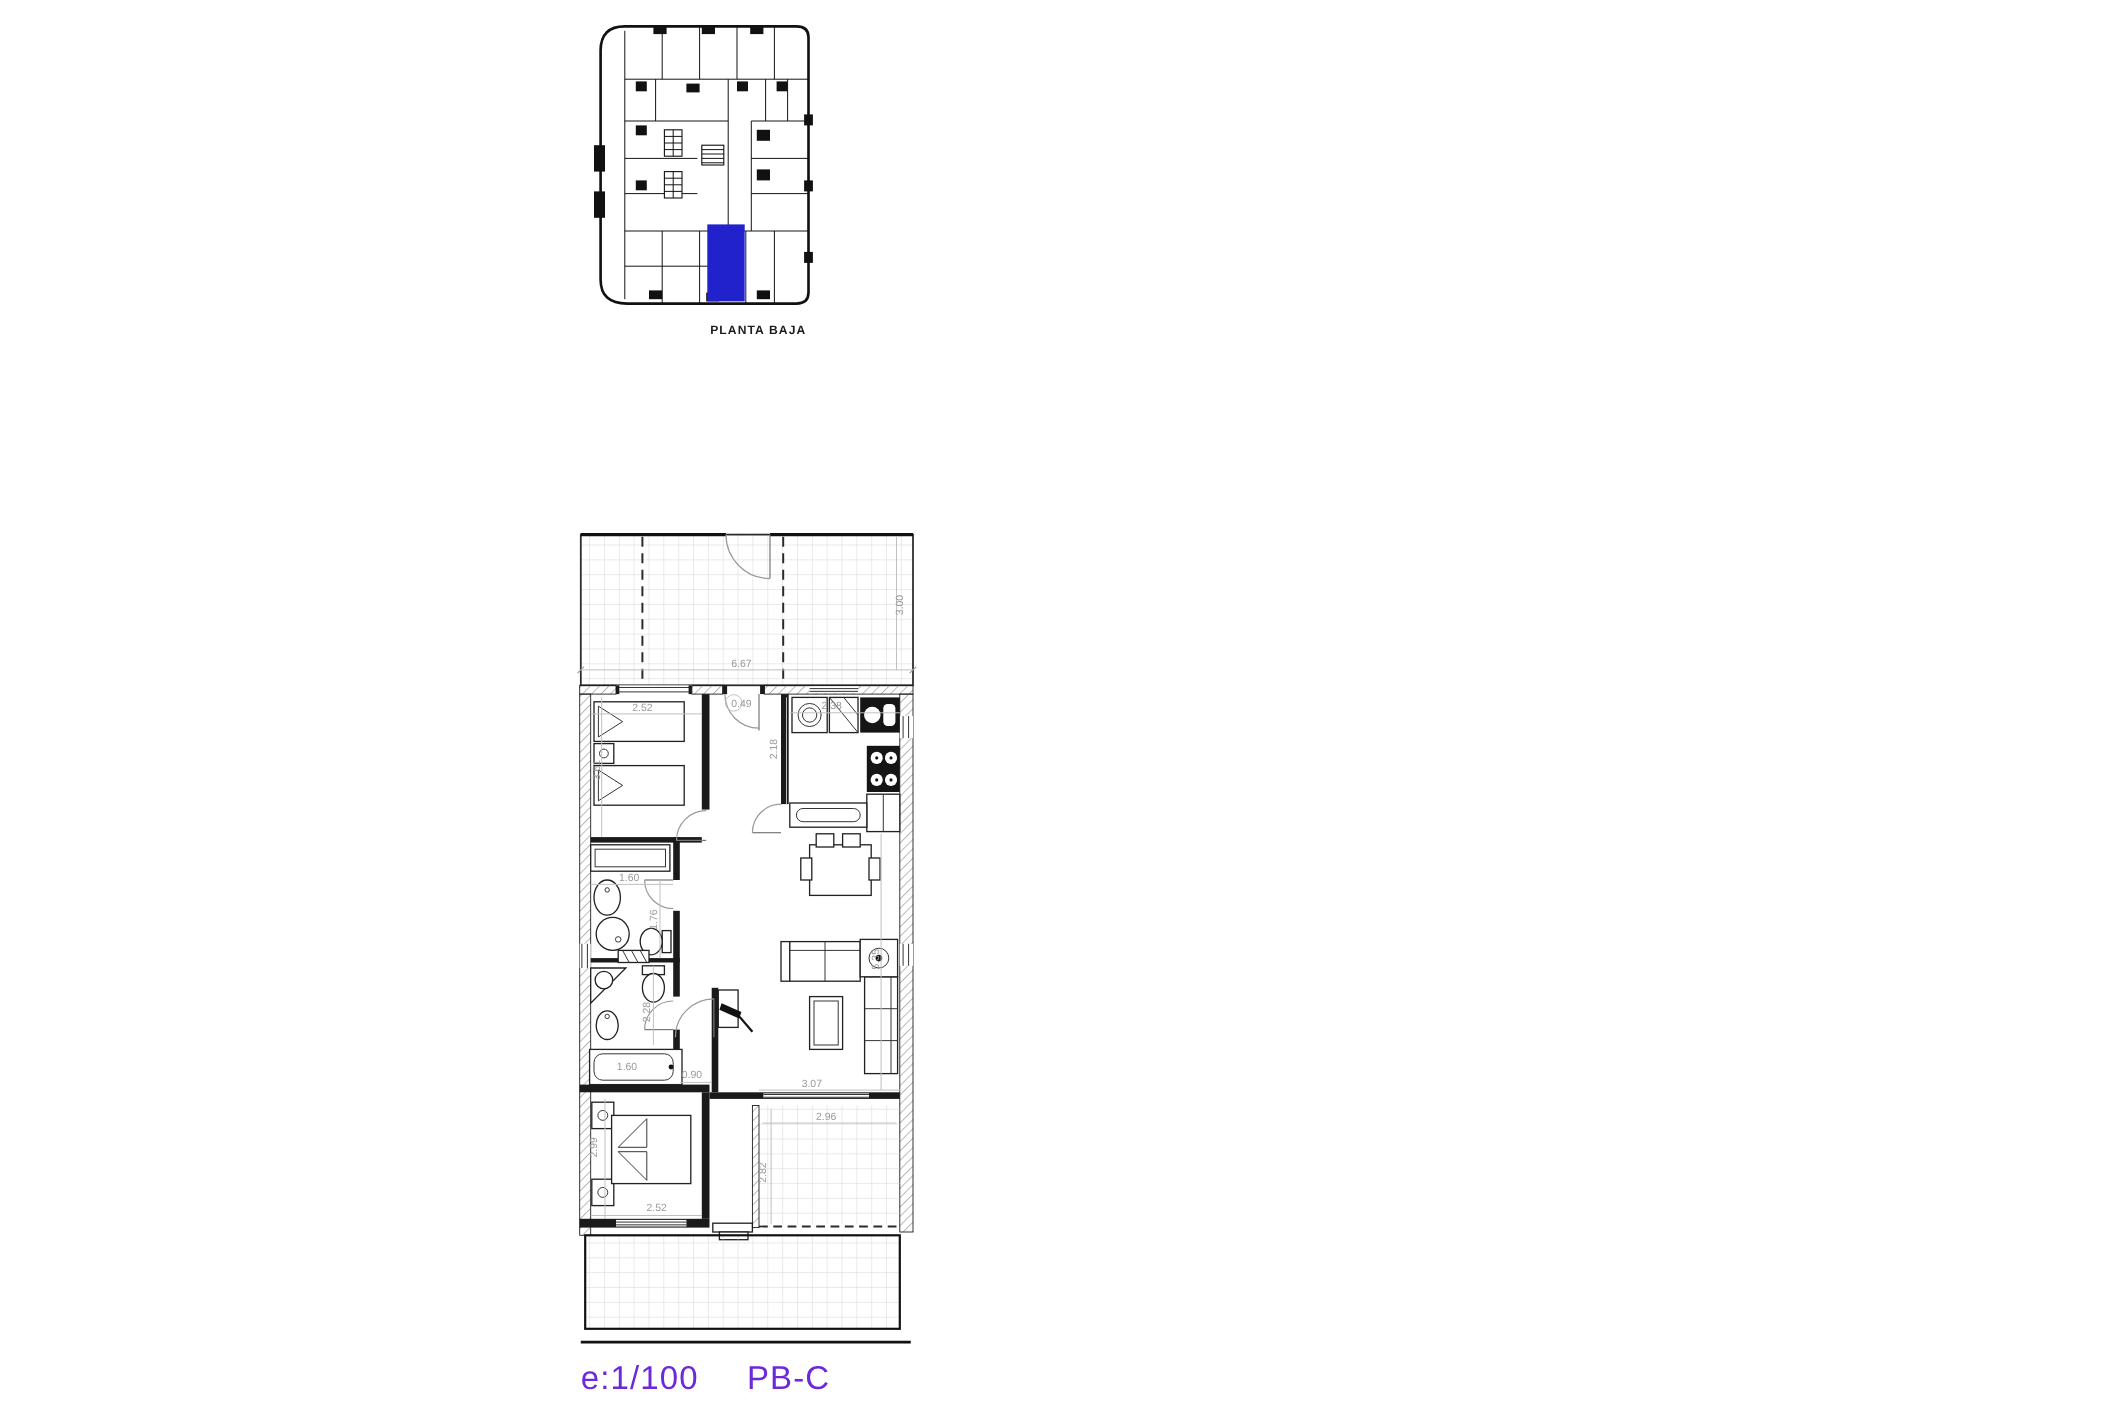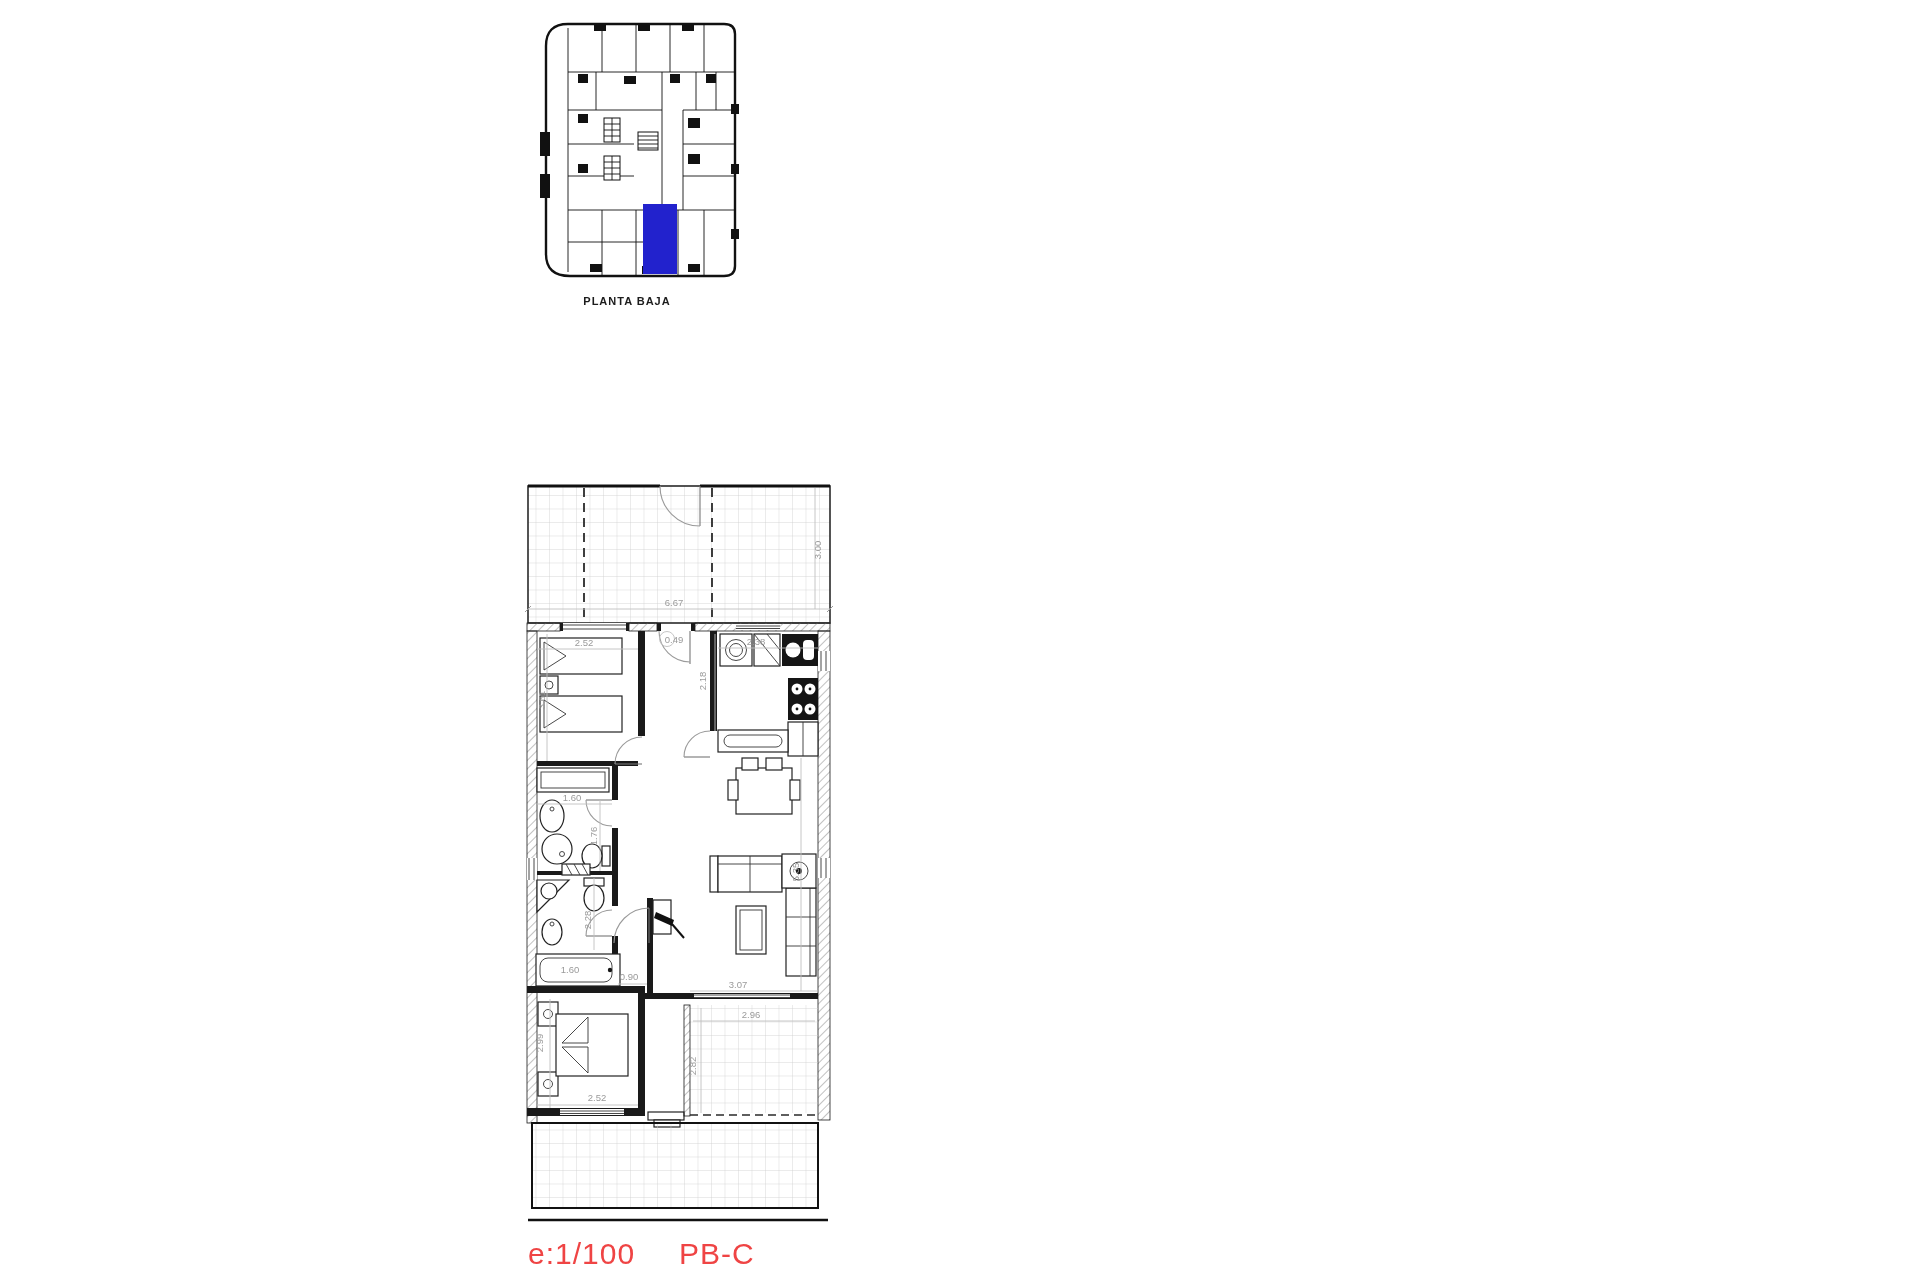--- a/index.html
+++ b/index.html
@@ -1,22 +1,22 @@
 <!DOCTYPE html>
 <html><head>
 <meta charset="utf-8">
 <style>
   html,body{margin:0;padding:0;background:#fff;}
   .sheet{position:relative;width:1920px;height:1280px;background:#ffffff;overflow:hidden;
          font-family:"Liberation Sans",sans-serif;}
   svg{position:absolute;overflow:visible;}
-  .overview-caption{position:absolute;left:521px;top:295px;width:212px;text-align:center;
+  .overview-caption{position:absolute;left:521px;top:295px;width:212px;text-align:right;
     font-size:11px;font-weight:600;letter-spacing:1px;color:#1c1c1c;}
   .footer{position:absolute;left:528px;top:1237px;display:flex;gap:44px;
-    font-size:30px;color:#ef4444;letter-spacing:1px;}
+    font-size:30px;color:#6d28d9;letter-spacing:1px;}
   
   .wall{fill:#1a1a1a;stroke:none;}
   .hw{fill:url(#hatch);stroke:#1a1a1a;stroke-width:.8;}
   .furn{fill:#ffffff;stroke:#222;stroke-width:1.2;}
   .furnd{fill:#151515;stroke:none;}
   .thin{stroke:#333;stroke-width:.9;fill:none;}
   .arc{stroke:#9a9a9a;stroke-width:1.1;fill:none;}
   .leaf{stroke:#777;stroke-width:1.1;}
   .diml{stroke:#bfbfbf;stroke-width:.9;fill:none;}
   .dim{font-family:"Liberation Sans",sans-serif;font-size:9.5px;fill:#9a9a9a;text-anchor:middle;}

